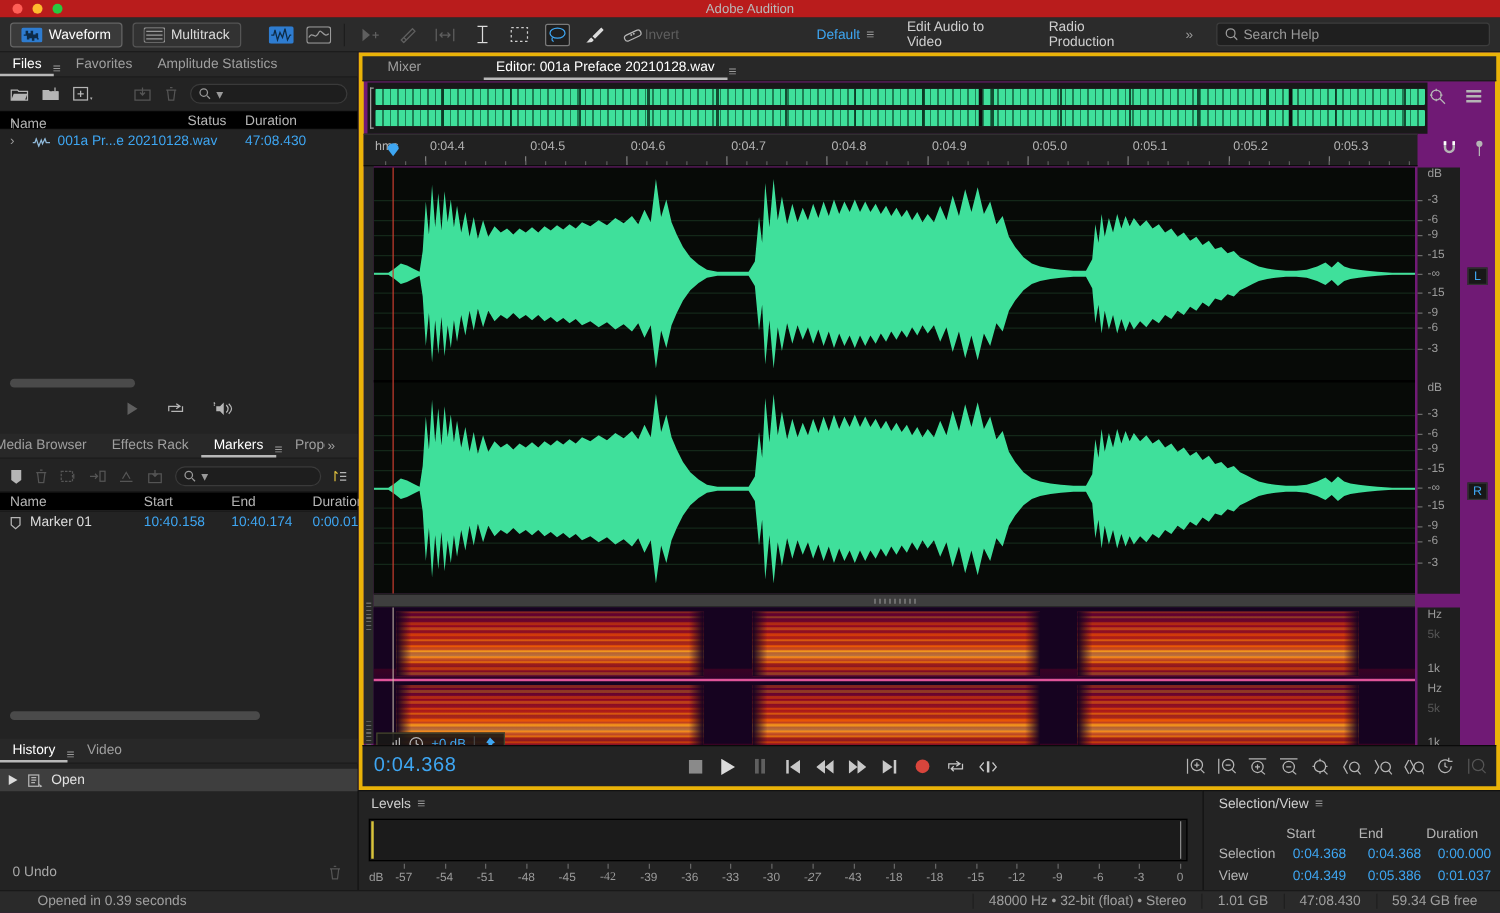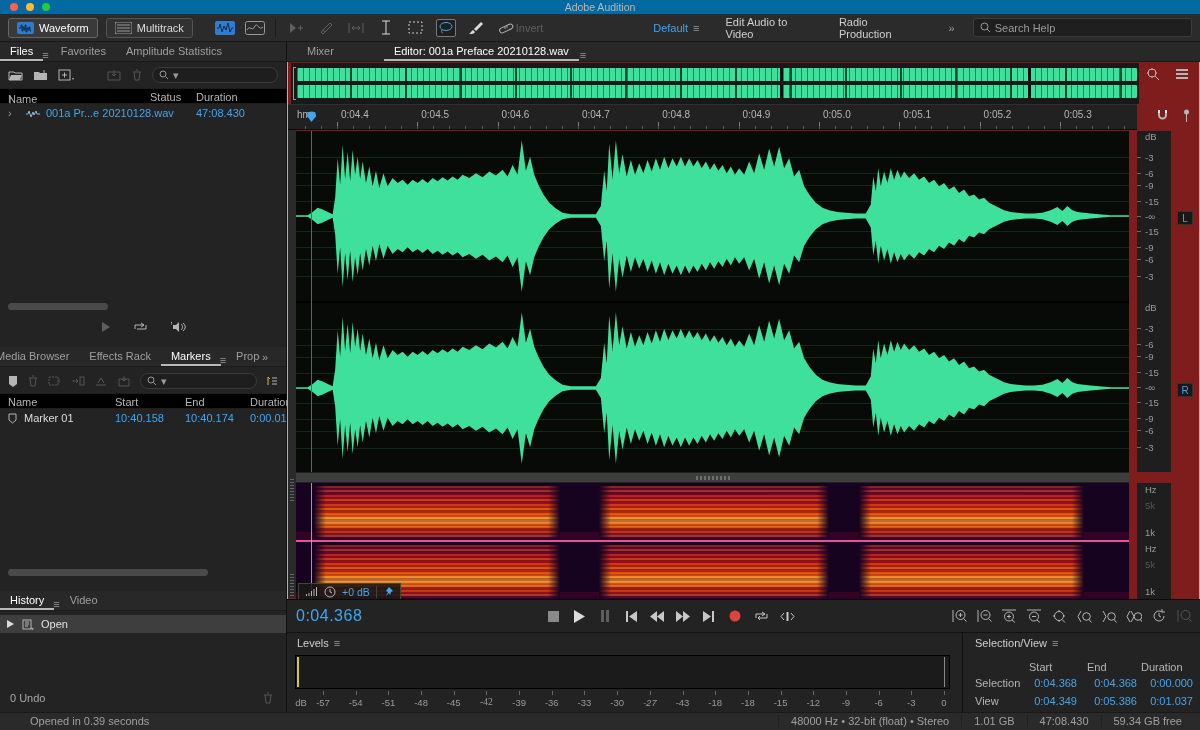--- a/index.html
+++ b/index.html
@@ -2,21 +2,21 @@
 <html><head>
 <meta charset="utf-8">
 <style>
   * { box-sizing: border-box; margin: 0; padding: 0; }
   html,body { width:1200px; height:730px; overflow:hidden; background:#232323;
     font-family:"Liberation Sans", sans-serif; font-size:11px; color:#c8c8c8;
     -webkit-font-smoothing:antialiased; }
   .abs { position:absolute; }
 
   
-  #titlebar { left:0; top:0; width:1200px; height:14px; background:#0369a1; }
+  #titlebar { left:0; top:0; width:1200px; height:14px; background:#b91c1c; }
   .tl { position:absolute; top:3px; width:8px; height:8px; border-radius:50%; }
   #titlebar .title { position:absolute; left:0; right:0; top:1px; text-align:center;
     font-size:10.5px; color:#b9b9b9; }
 
   
   #toolbar { left:0; top:14px; width:1200px; height:28px; background:#2b2b2b;
     border-bottom:1px solid #191919; display:flex; align-items:center; }
   .modebtn { display:flex; align-items:center; gap:5px; height:20px; padding:0 8px;
     border:1px solid #555; border-radius:3px; background:#323232; color:#dcdcdc; margin-left:8px; }
   .modebtn.active { background:#3a3a3a; border-color:#666; color:#fff; }
@@ -48,22 +48,22 @@
   .hdr { position:absolute; left:0; right:0; height:16px; background:#000000;
     border-top:1px solid #1e1e1e; border-bottom:1px solid #1e1e1e; color:#b5b5b5; }
   .hdr span, .row span { position:absolute; top:2px; }
   .row { position:absolute; left:0; right:0; height:17px; }
   .blue { color:#3ea6f2; }
   .scrollthumb { position:absolute; height:7px; background:#4a4a4a; border-radius:4px; }
   .selrow { position:absolute; left:0; right:0; height:18px; background:#3e3e3e;
     display:flex; align-items:center; gap:7px; padding:0 6px; color:#e2e2e2; }
 
   
-  #editor { left:287px; top:42px; width:913px; height:590px; background:#7f1d1d;
-    border:1px solid #eab308; }
+  #editor { left:287px; top:42px; width:913px; height:590px; background:#701a75;
+    border:4px solid #eab308; }
   #edit-tabs { position:absolute; left:-1px; top:-1px; right:-1px; height:20px; background:#282828;
     display:flex; align-items:flex-end; border-bottom:1px solid #1b1b1b; }
   #gutter { position:absolute; left:0; top:61px; width:8px; bottom:33px; background:#2a2a2a; }
   .grip { position:absolute; left:2px; width:4px; height:22px;
     background:repeating-linear-gradient(180deg,#666 0 1px,transparent 1px 3px); }
   #overview { position:absolute; left:3px; top:20px; width:848px; height:41px; background:#191919; }
   .ovbar { position:absolute; left:6px; right:2px; height:13px; border-radius:1px;
     background:
       repeating-linear-gradient(90deg, rgba(6,46,26,.55) 0 1px, transparent 1px 6px),
       repeating-linear-gradient(90deg, transparent 0 53px, rgba(8,40,24,.8) 53px 55px),

